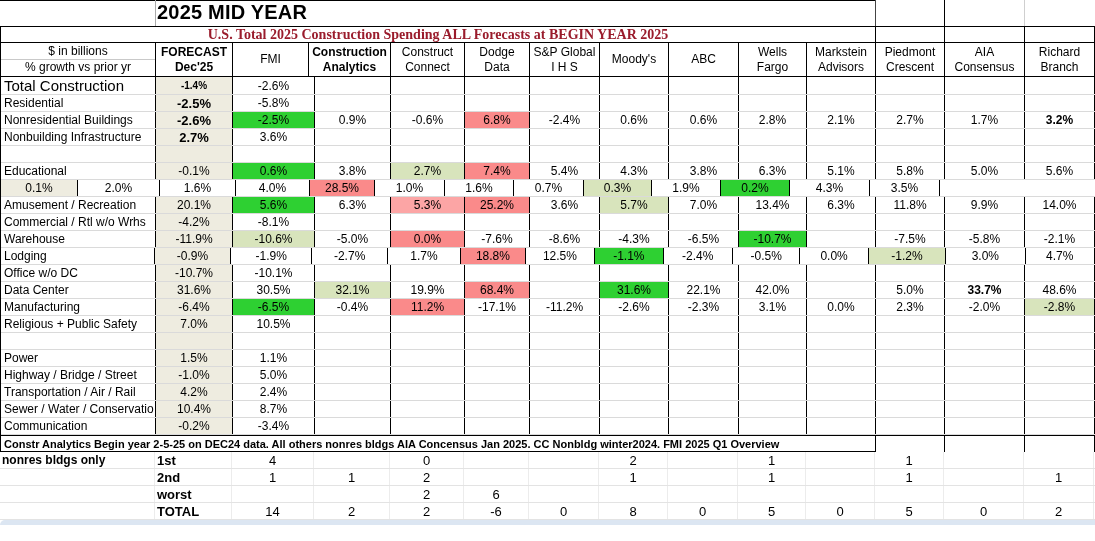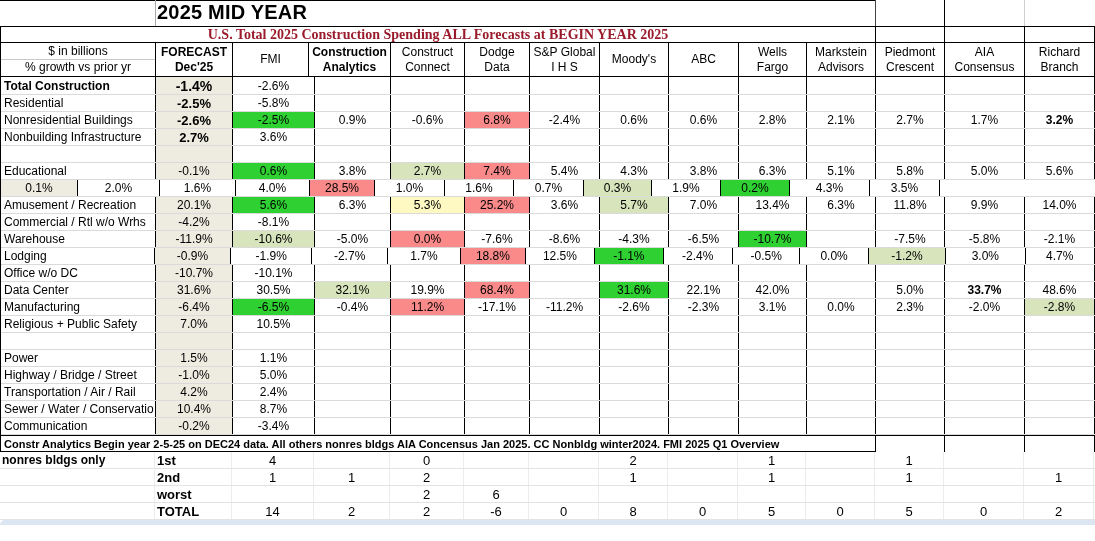--- a/index.html
+++ b/index.html
@@ -31,24 +31,24 @@
   .hc .l1,.hc .l2{width:100%;}
   .hc.split .l1{border-bottom:1px solid #c9c9c9;}
 
   
   .body{border-left:1px solid #000;}
   .row{display:flex;height:17px;box-sizing:border-box;border-bottom:1px solid #dadada;}
   .row.total{height:18px;}
   .c{box-sizing:border-box;height:100%;border-right:1px solid #000;display:flex;align-items:center;
      justify-content:center;font-size:12px;overflow:hidden;white-space:nowrap;}
   .c.lab{justify-content:flex-start;padding-left:3px;}
-  .row.total .c.lab{font-size:12px;font-weight:700;}
+  .row.total .c.lab{font-size:15px;font-weight:400;}
   .c.fc{background:var(--beige);}
   .c.bf{font-weight:700;font-size:13px;}
-  .row.total .c.bf{font-size:14px;}
+  .row.total .c.bf{font-size:10px;}
 
   
   .footrow{display:flex;height:17px;box-sizing:border-box;border-top:1px solid #000;border-left:1px solid #000;}
   .footrow>div{box-sizing:border-box;height:100%;border-right:1px solid #000;}
   .footbox{width:875px;border-bottom:1px solid #000;display:flex;align-items:center;padding-left:3px;
       font-size:11px;font-weight:700;white-space:nowrap;overflow:hidden;box-sizing:border-box;}
   .fc1{width:69px;}.fc2{width:80px;}.fc3{width:70px;}
 
   
   .legendrow{position:relative;display:flex;height:17px;box-sizing:border-box;}
@@ -257,21 +257,21 @@
         <div class="c v" style="width: 69px;">1.9%</div>
         <div class="c v" style="width: 69px; background: rgb(46, 208, 50);">0.2%</div>
         <div class="c v" style="width: 80px;">4.3%</div>
         <div class="c v" style="width: 70px;">3.5%</div>
       </div>
       <div class="row">
         <div class="c lab" style="width: 155px;">Amusement / Recreation</div>
         <div class="c v fc" style="width: 77px;">20.1%</div>
         <div class="c v" style="width: 82px; background: rgb(46, 208, 50);">5.6%</div>
         <div class="c v" style="width: 76px;">6.3%</div>
-        <div class="c v" style="width: 74px; background: #fef9c3;">5.3%</div>
+        <div class="c v" style="width: 74px; background: #fca5a5;">5.3%</div>
         <div class="c v" style="width: 65px; background: rgb(250, 138, 138);">25.2%</div>
         <div class="c v" style="width: 70px;">3.6%</div>
         <div class="c v" style="width: 69px; background: rgb(216, 228, 188);">5.7%</div>
         <div class="c v" style="width: 70px;">7.0%</div>
         <div class="c v" style="width: 68px;">13.4%</div>
         <div class="c v" style="width: 69px;">6.3%</div>
         <div class="c v" style="width: 69px;">11.8%</div>
         <div class="c v" style="width: 80px;">9.9%</div>
         <div class="c v" style="width: 70px;">14.0%</div>
       </div>

